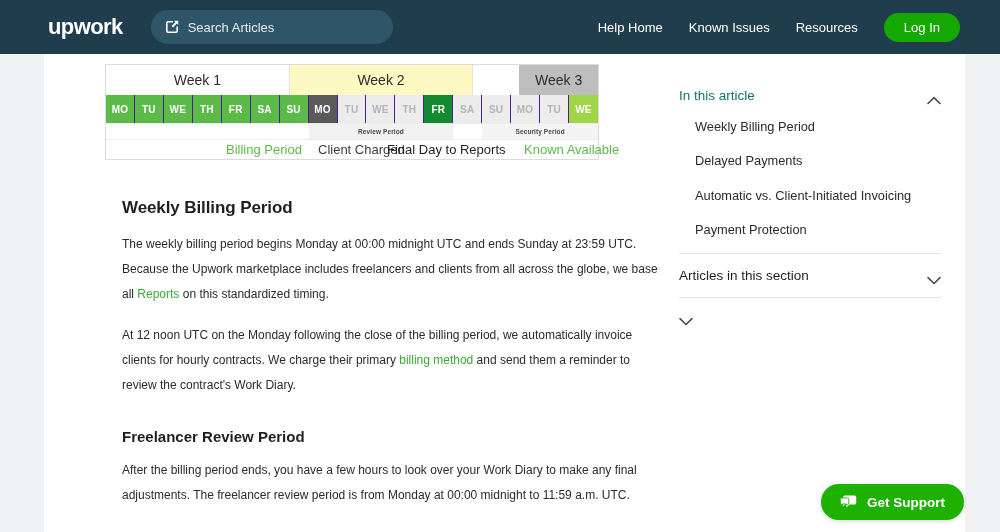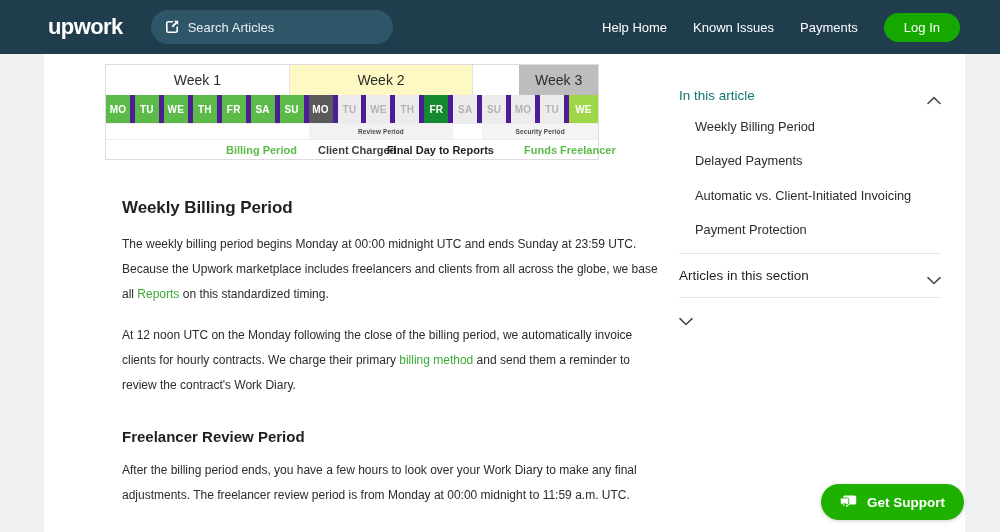--- a/index.html
+++ b/index.html
@@ -102,21 +102,21 @@
     display: flex; align-items: center; justify-content: center;
     font-size: 14px; color: #2c2c2c;
     border-right: 1px solid #e3e3e3;
   }
   .cal-week:last-child { border-right: none; margin-left: 46px; }
   .cal-days { display: flex; height: 28px; }
   .cal-day {
     width: 30px;
     display: flex; align-items: center; justify-content: center;
     font-size: 10px; font-weight: 700;
-    border-right: 5px solid #4c1d95;
+    border-right: 1px solid #4c1d95;
     letter-spacing: 0.2px;
   }
   .cal-day:last-child { border-right: none; }
   .cal-periods {
     display: flex; height: 16px;
     position: relative;
     border-top: 1px solid #ededed;
   }
   .cal-period {
     display: flex; align-items: center; justify-content: center;
@@ -124,22 +124,22 @@
     letter-spacing: 0.1px;
   }
   .cal-labels {
     display: flex; height: 20px;
     align-items: center;
     position: relative;
     border-top: 1px solid #ededed;
   }
   .cal-label {
     position: absolute;
-    font-size: 11px;
-    font-weight: 700;
+    font-size: 13px;
+    font-weight: 400;
     white-space: nowrap;
   }
 
   
   .article { padding: 0 0 0 78px; width: 612px; }
   .article h2 {
     font-size: 17px;
     font-weight: 700;
     color: #1f1f1f;
     margin-top: 38px;
@@ -220,21 +220,21 @@
         <path d="M1 3.2 A2.2 2.2 0 0 1 3.2 1 H8 V2.6 H3.2 A0.6 0.6 0 0 0 2.6 3.2 V10.8 A0.6 0.6 0 0 0 3.2 11.4 H10.8 A0.6 0.6 0 0 0 11.4 10.8 V6.5 H13 V10.8 A2.2 2.2 0 0 1 10.8 13 H3.2 A2.2 2.2 0 0 1 1 10.8 Z" fill="#ffffff"></path>
         <path d="M13.2 0.8 L13.2 5.0 L11.8 3.6 L8.0 7.4 L6.6 6.0 L10.4 2.2 L9.0 0.8 Z" fill="#ffffff"></path>
       </svg>
     </span>
     <span class="search-ph">Search Articles</span>
   </div>
 
   <nav class="nav">
     <a href="#">Help Home</a>
     <a href="#">Known Issues</a>
-    <a href="#">Payments</a>
+    <a href="#">Resources</a>
     <button class="login-btn">Log In</button>
   </nav>
 </div>
 
 <div class="page">
   <div class="content-card">
     <div class="columns">
 
       <div class="main-col">
 
@@ -266,21 +266,21 @@
           <div class="cal-periods" id="cal-periods">
               <div class="cal-period" style="width: 203px; background: rgb(255, 255, 255);"></div>
               <div class="cal-period" style="width: 145px; background: rgb(242, 242, 242);">Review Period</div>
               <div class="cal-period" style="width: 29px; background: rgb(255, 255, 255);"></div>
               <div class="cal-period" style="width: 116px; background: rgb(244, 244, 244);">Security Period</div>
             </div>
           <div class="cal-labels" id="cal-labels">
               <div class="cal-label" style="left: 120px; color: rgb(92, 187, 72);">Billing Period</div>
               <div class="cal-label" style="left: 212px; color: rgb(61, 61, 61);">Client Charged</div>
               <div class="cal-label" style="left: 281px; color: rgb(31, 31, 31);">Final Day to Reports</div>
-              <div class="cal-label" style="left: 418px; color: rgb(92, 187, 72);">Funds Freelancer</div>
+              <div class="cal-label" style="left: 418px; color: rgb(92, 187, 72);">Known Available</div>
             </div>
         </div>
 
         <div class="article" id="article">
             <h2>Weekly Billing Period</h2>
             <p>The weekly billing period begins Monday at 00:00 midnight UTC and ends Sunday at 23:59 UTC. Because the Upwork marketplace includes freelancers and clients from all across the globe, we base all <a href="#">Reports</a> on this standardized timing.</p>
             <p>At 12 noon UTC on the Monday following the close of the billing period, we automatically invoice clients for hourly contracts. We charge their primary <a href="#">billing method</a> and send them a reminder to review the contract's Work Diary.</p>
             <h3>Freelancer Review Period</h3>
             <p>After the billing period ends, you have a few hours to look over your Work Diary to make any final adjustments. The freelancer review period is from Monday at 00:00 midnight to 11:59 a.m. UTC.</p>
           </div>

